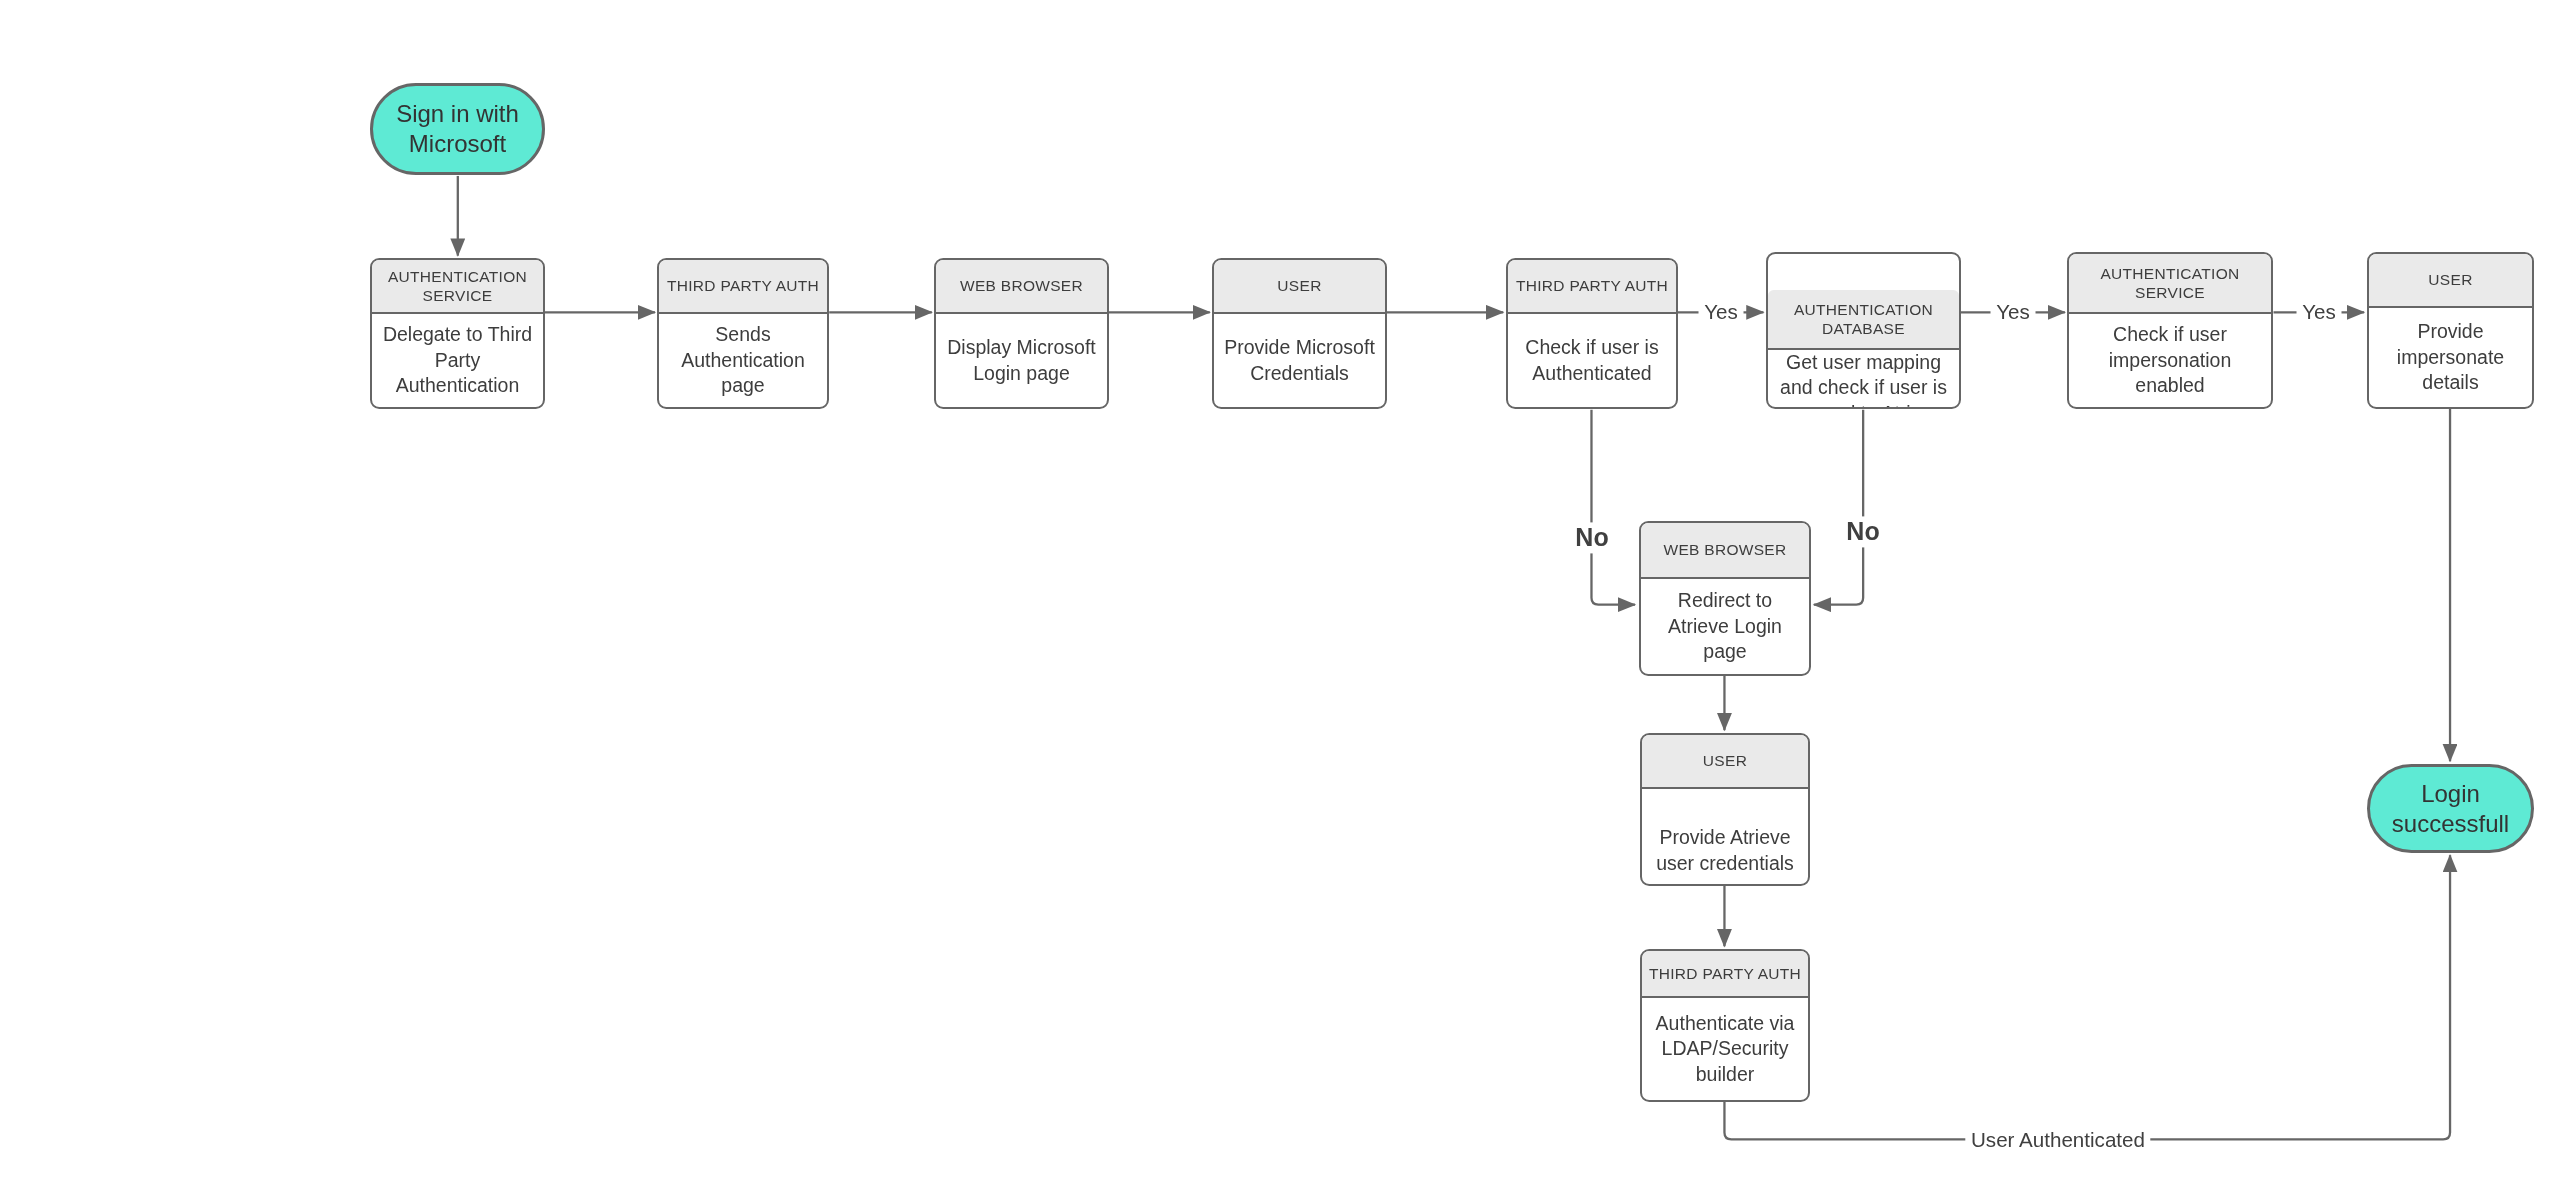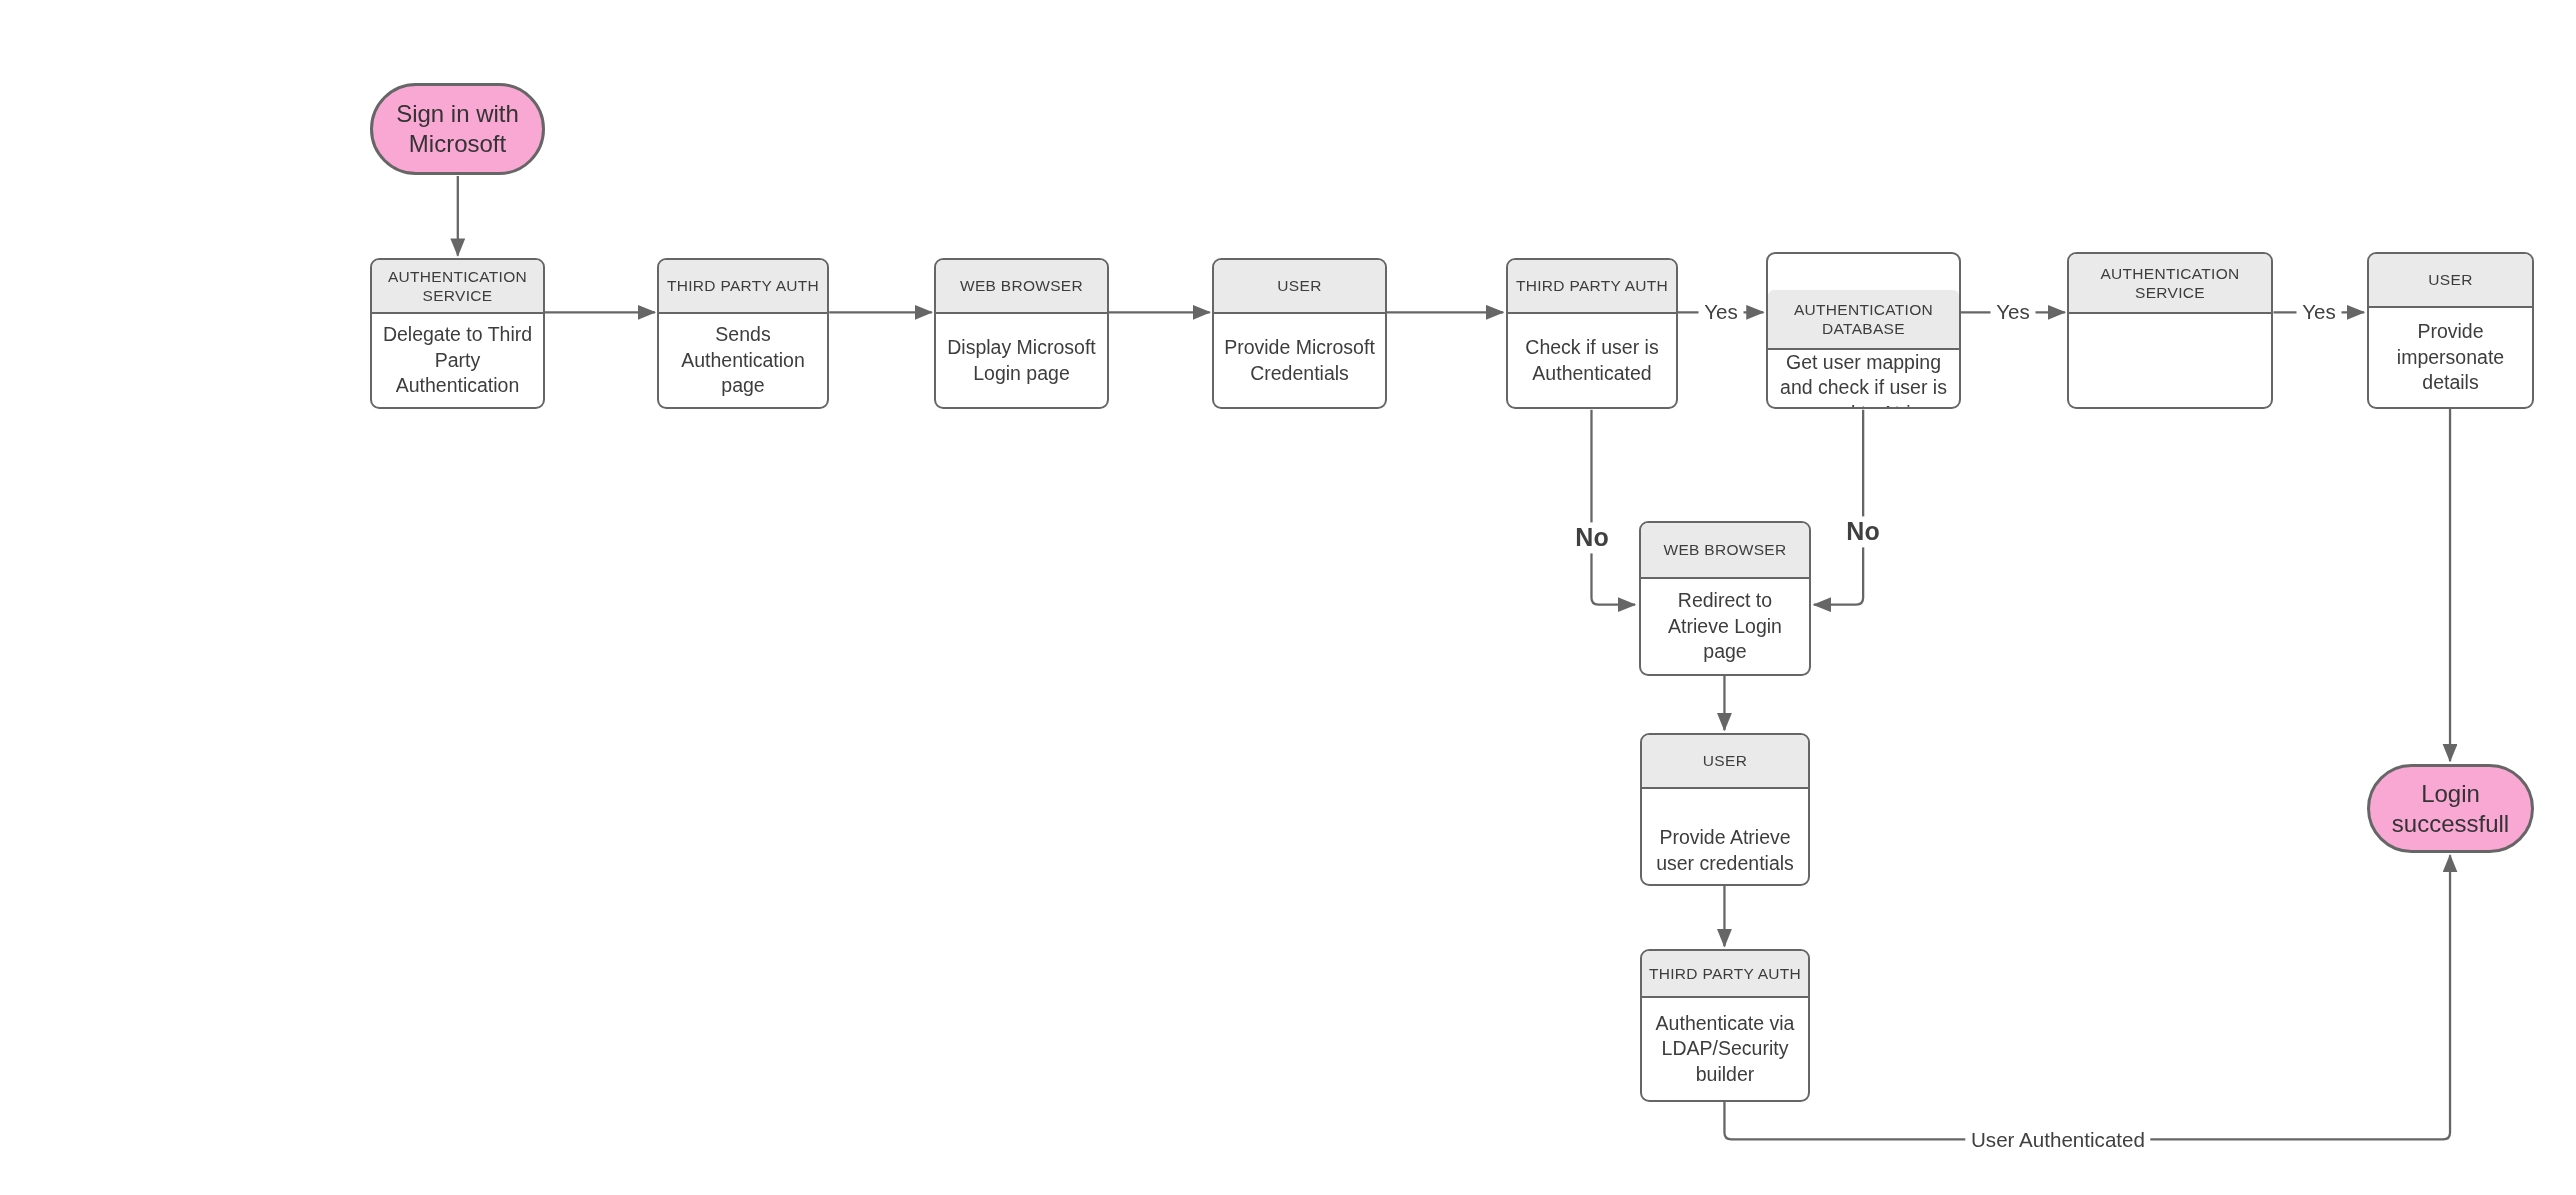--- a/index.html
+++ b/index.html
@@ -19,21 +19,21 @@
   svg.edges {
     position: absolute;
     left: 0;
     top: 0;
     width: 2576px;
     height: 1195px;
   }
   .terminal {
     position: absolute;
     box-sizing: border-box;
-    background: #f9a8d4;
+    background: #5eead4;
     border: 3.4px solid #666666;
     border-radius: 49px;
     display: flex;
     align-items: center;
     justify-content: center;
     text-align: center;
     font-size: 24px;
     line-height: 1.25;
     color: #333333;
     padding: 0 11.5px;
@@ -147,20 +147,21 @@
     <div class="node-body">Check if user is Authenticated</div>
   </div>
 
   <div class="node" style="left:1766px; top:252px; width:195px; height:157px;">
     <div class="node-header" style="height:60px;margin-top:36px;">AUTHENTICATION DATABASE</div>
     <div class="node-body" style="padding:0 3.4px;">Get user mapping and check if user is mapped to Atrieve</div>
   </div>
 
   <div class="node" style="left:2067px; top:252px; width:206px; height:157px;">
     <div class="node-header" style="height:60px;">AUTHENTICATION SERVICE</div>
+    <div class="node-body">Check if user impersonation enabled</div>
   </div>
 
   <div class="node" style="left:2367px; top:252px; width:167px; height:157px;">
     <div class="node-header" style="height:54px;">USER</div>
     <div class="node-body">Provide impersonate details</div>
   </div>
 
   <div class="node" style="left:1639px; top:521px; width:172px; height:155px;">
     <div class="node-header" style="height:56px;">WEB BROWSER</div>
     <div class="node-body">Redirect to Atrieve Login page</div>

